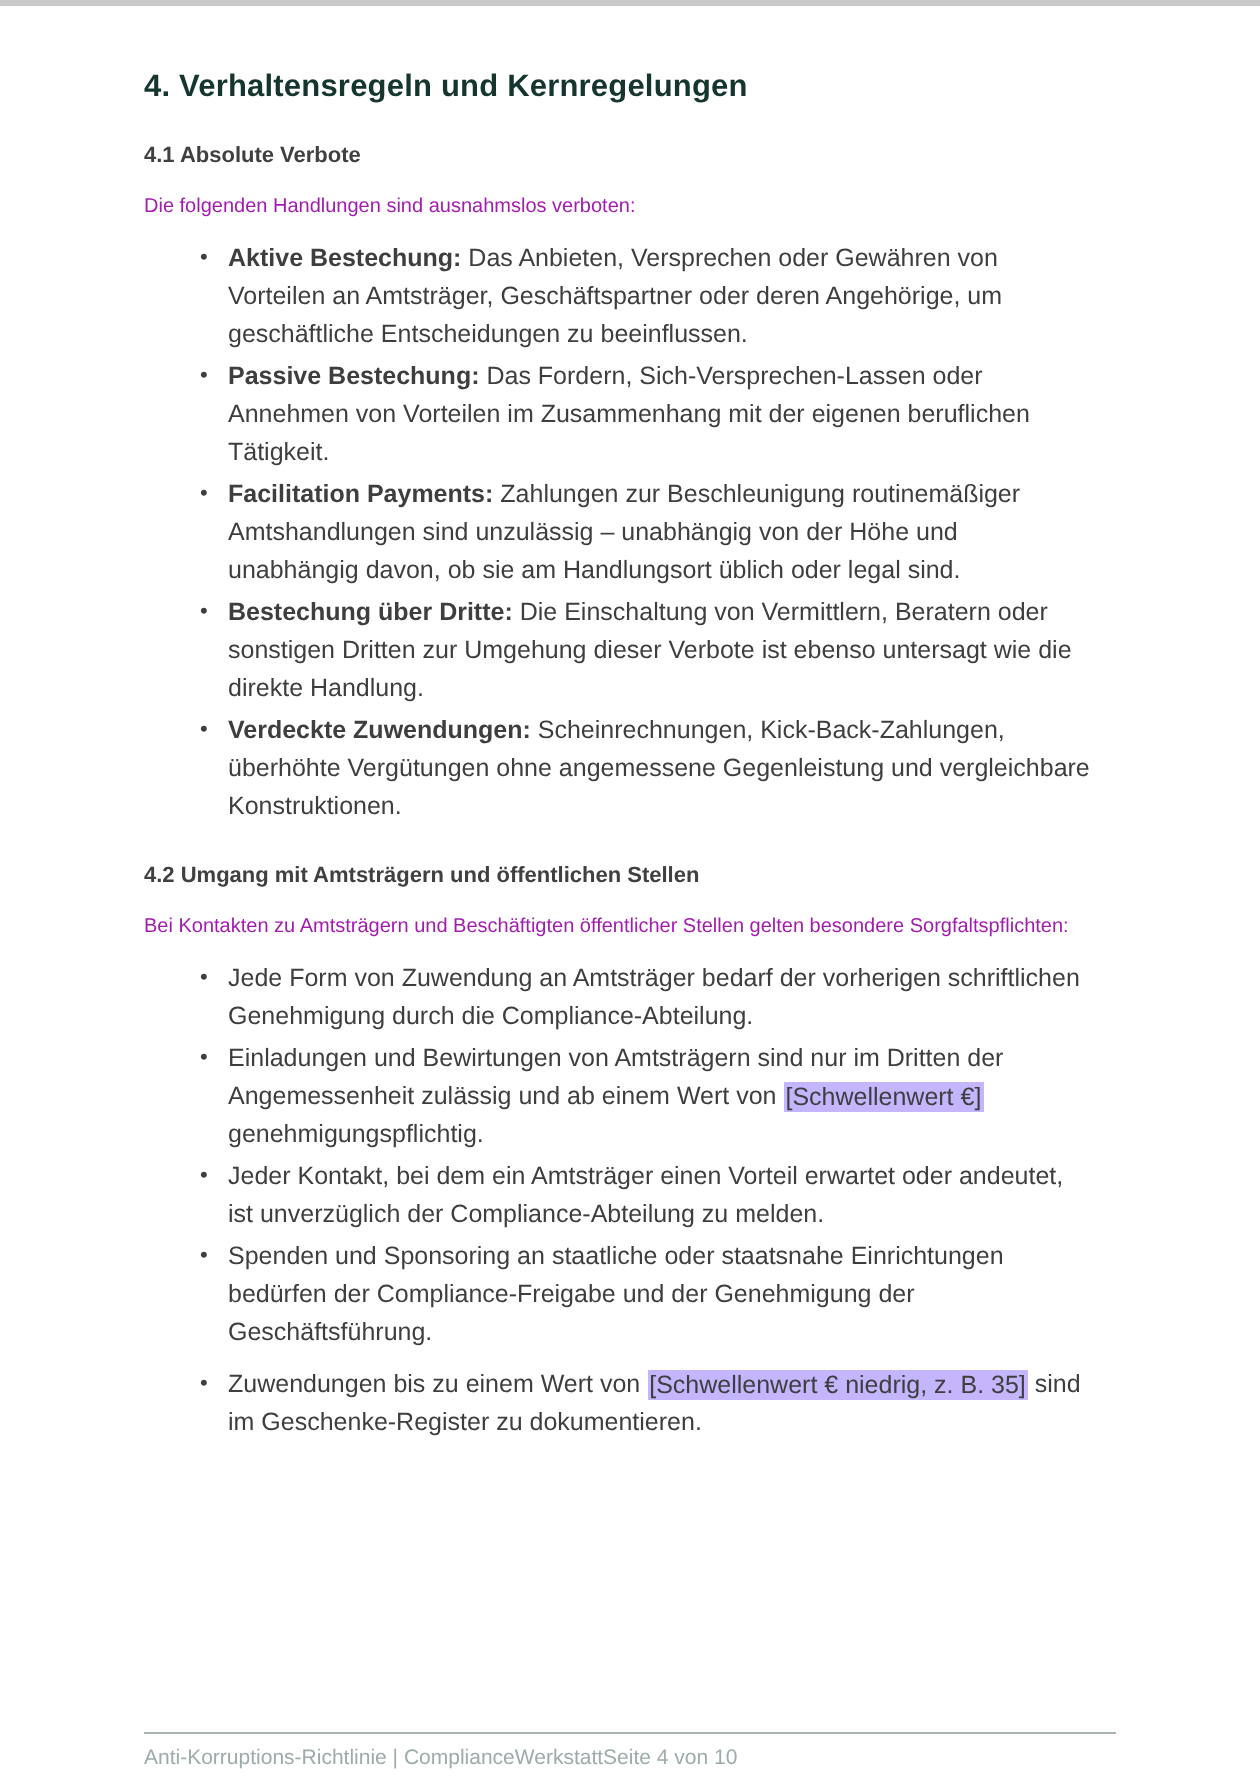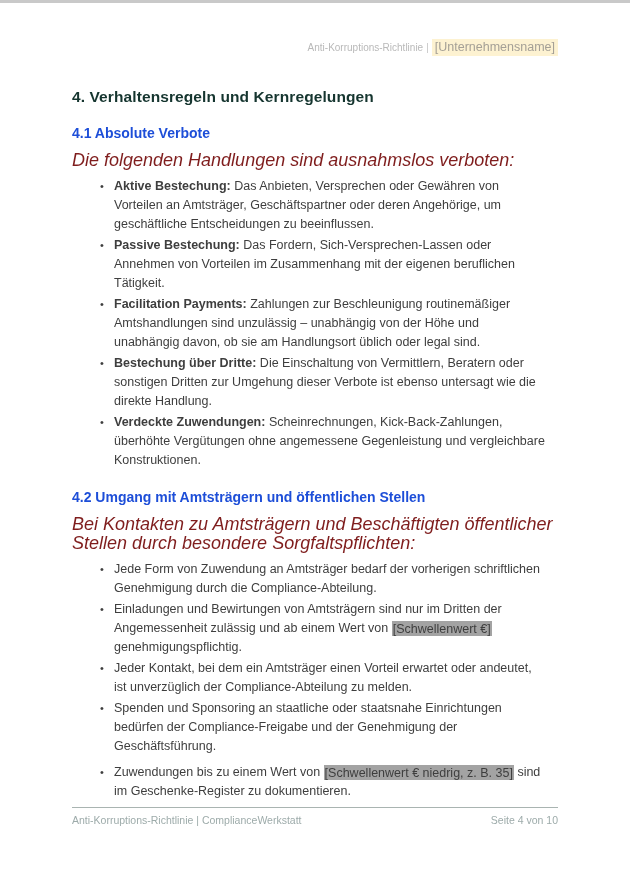--- a/index.html
+++ b/index.html
@@ -42,31 +42,30 @@
   
   h1.doc-h1 {
     margin: 32px 0 0 0;
     font-size: 15.5px;
     font-weight: bold;
     color: #15352f;
     letter-spacing: 0.1px;
   }
   h2.doc-h2 {
     margin: 19px 0 0 0;
-    font-size: 14px;
+    font-size: 11px;
     font-weight: bold;
-    color: #1d4ed8;
+    color: #404040;
   }
   
   p.body-text {
     margin: 10px 0 0 0;
-    font-size: 18px;
+    font-size: 10px;
     line-height: 19px;
-    color: #7f1d1d;
-    font-style: italic;
+    color: #a21caf;
   }
   ul.doc-list {
     margin: 7px 12px 0 0;
     padding: 0 0 0 42px;
     list-style: none;
   }
   ul.doc-list li {
     position: relative;
     font-size: 12.5px;
     line-height: 19px;
@@ -76,63 +75,59 @@
   ul.doc-list li::before {
     content: "\2022";
     position: absolute;
     left: -14px;
     top: 0;
     font-size: 11px;
     color: #3e3e3e;
   }
   .lead { font-weight: bold; }
   .hl {
-    background: #a3a3a3;
+    background: #c4b5fd;
     padding: 0.5px 1px;
     text-align: right;
   }
   
   .footer {
     position: absolute;
     left: 72px;
     right: 72px;
-    top: 804px;
+    top: 863px;
     border-top: 1px solid #a9b4b1;
     padding-top: 6px;
     display: flex;
-    justify-content: space-between;
     font-size: 10.5px;
     color: #9dabA8;
     color: #9dabaa;
   }
 </style>
 </head>
 <body>
 
 <div class="page">
   <div class="content">
 
-    <div class="runhead">
-      <span class="doc-title">Anti-Korruptions-Richtlinie</span><span class="sep">|</span><span class="company-ph">[Unternehmensname]</span>
-    </div>
 
     <h1 class="doc-h1">4. Verhaltensregeln und Kernregelungen</h1>
 
     <h2 class="doc-h2">4.1 Absolute Verbote</h2>
     <p class="body-text">Die folgenden Handlungen sind ausnahmslos verboten:</p>
     <ul class="doc-list">
       <li><span class="lead">Aktive Bestechung:</span><span> Das Anbieten, Versprechen oder Gewähren von Vorteilen an Amtsträger, Geschäftspartner oder deren Angehörige, um geschäftliche Entscheidungen zu beeinflussen.</span></li>
       <li><span class="lead">Passive Bestechung:</span><span> Das Fordern, Sich-Versprechen-Lassen oder Annehmen von Vorteilen im Zusammenhang mit der eigenen beruflichen Tätigkeit.</span></li>
       <li><span class="lead">Facilitation Payments:</span><span> Zahlungen zur Beschleunigung routinemäßiger Amtshandlungen sind unzulässig – unabhängig von der Höhe und unabhängig davon, ob sie am Handlungsort üblich oder legal sind.</span></li>
       <li><span class="lead">Bestechung über Dritte:</span><span> Die Einschaltung von Vermittlern, Beratern oder sonstigen Dritten zur Umgehung dieser Verbote ist ebenso untersagt wie die direkte Handlung.</span></li>
       <li><span class="lead">Verdeckte Zuwendungen:</span><span> Scheinrechnungen, Kick-Back-Zahlungen, überhöhte Vergütungen ohne angemessene Gegenleistung und vergleichbare Konstruktionen.</span></li>
     </ul>
 
     <h2 class="doc-h2">4.2 Umgang mit Amtsträgern und öffentlichen Stellen</h2>
-    <p class="body-text">Bei Kontakten zu Amtsträgern und Beschäftigten öffentlicher Stellen durch besondere Sorgfaltspflichten:</p>
+    <p class="body-text">Bei Kontakten zu Amtsträgern und Beschäftigten öffentlicher Stellen gelten besondere Sorgfaltspflichten:</p>
     <ul class="doc-list">
       <li><span>Jede Form von Zuwendung an Amtsträger bedarf der vorherigen schriftlichen Genehmigung durch die Compliance-Abteilung.</span></li>
       <li><span>Einladungen und Bewirtungen von Amtsträgern sind nur im Dritten der Angemessenheit zulässig und ab einem Wert von </span><span class="hl">[Schwellenwert €]</span><span> genehmigungspflichtig.</span></li>
       <li><span>Jeder Kontakt, bei dem ein Amtsträger einen Vorteil erwartet oder andeutet, ist unverzüglich der Compliance-Abteilung zu melden.</span></li>
       <li><span>Spenden und Sponsoring an staatliche oder staatsnahe Einrichtungen bedürfen der Compliance-Freigabe und der Genehmigung der Geschäftsführung.</span></li>
     </ul>
 
     <ul class="doc-list">
       <li><span>Zuwendungen bis zu einem Wert von </span><span class="hl">[Schwellenwert € niedrig, z. B. 35]</span><span> sind im Geschenke-Register zu dokumentieren.</span></li>
     </ul>

